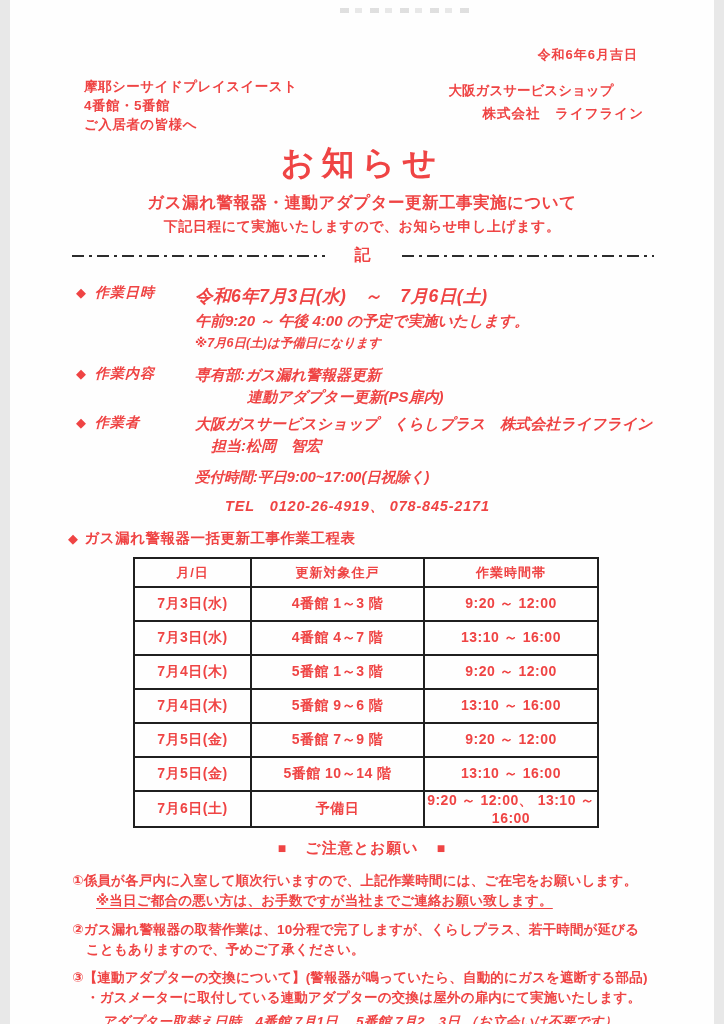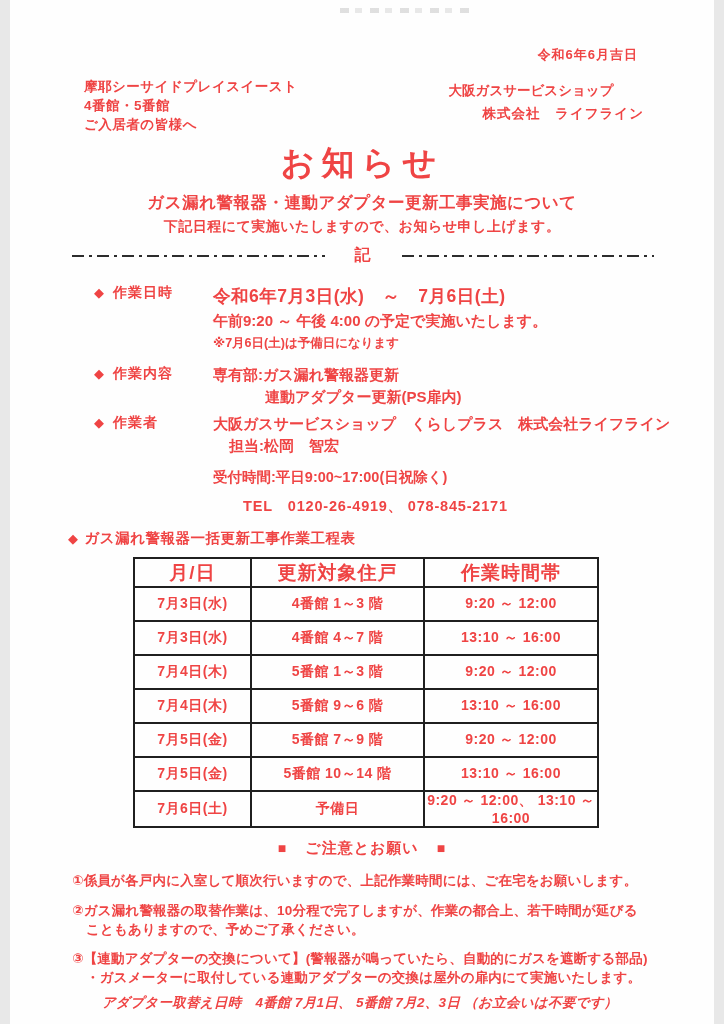--- a/index.html
+++ b/index.html
@@ -24,41 +24,41 @@
   .recipient div { font-size:13.5px; line-height:19px; letter-spacing:.5px; }
   .sender { font-size:13.5px; padding-top:5px; }
   .sender .sender-l2 { padding-left:34px; margin-top:5px; letter-spacing:1px; }
   .title { text-align:center; margin-top:7px; font-size:33px; font-weight:800; letter-spacing:7px; }
   .subtitle { text-align:center; margin-top:6px; font-size:16.5px; letter-spacing:.5px; }
   .subtitle2 { text-align:center; margin-top:4px; font-size:14px; letter-spacing:.5px; }
   .divider { display:flex; align-items:center; gap:30px; margin:9px 60px 0 62px; }
   .dashline { flex:1; height:2px;
     background:repeating-linear-gradient(90deg,#2c2c2c 0 12px,transparent 12px 17px,#2c2c2c 17px 20px,transparent 20px 25px); }
   .divider-label { font-size:16px; letter-spacing:1px; }
-  .section { display:flex; padding-left:84px; }
+  .section { display:flex; padding-left:66px;font-style:italic; }
   .sec-1 { margin-top:18px; }
   .sec-2 { margin-top:13px; }
   .sec-3 { margin-top:7px; }
   .section-label { width:119px; font-size:14px; letter-spacing:1px; white-space:nowrap; }
   .section-label .bullet { font-size:13px; margin-right:8px; }
   .section-content { flex:1; }
   .date-range { font-size:17.5px; letter-spacing:.5px; line-height:24px; }
   .time-note { font-size:15px; margin-top:2px; line-height:21px; }
   .reserve-note { font-size:12.5px; margin-top:3px; line-height:18px; }
   .content-line { font-size:15px; line-height:20px; }
   .indent-psdoor { padding-left:52px; margin-top:2px; }
   .indent-contact { padding-left:16px; margin-top:2px; }
   .reception { margin-top:12px; font-size:14.5px; line-height:19px; }
   .tel { padding-left:30px; margin-top:10px; font-size:14.5px; letter-spacing:.8px; line-height:19px; }
   .schedule-heading { margin-top:13px; padding-left:58px; font-size:14.5px; letter-spacing:.5px; }
   .schedule-heading .bullet { font-size:13px; margin-right:6px; }
   table.schedule { margin:9px 0 0 123px; border-collapse:collapse; width:464px; table-layout:fixed; }
   table.schedule col.c1 { width:117px; } table.schedule col.c2 { width:173px; } table.schedule col.c3 { width:174px; }
   table.schedule th, table.schedule td { border:2.5px solid #1f1f1f; text-align:center; vertical-align:middle; }
-  table.schedule th { height:29px; font-size:19px; letter-spacing:1px; }
+  table.schedule th { height:29px; font-size:13px; letter-spacing:1px; }
   table.schedule td { height:34px; font-size:14px; letter-spacing:.5px; }
   tr.reserve-row td { height:23px;border-radius:14px; }
   td.time-small { font-size:10.5px; letter-spacing:0; }
   .notes-heading { margin-top:11px; text-align:center; font-size:15px; letter-spacing:1px; }
   .notes-heading .sq { margin:0 18px; font-size:14px; }
   .note-para { padding:0 60px 0 62px; font-size:13.5px; line-height:19.5px; letter-spacing:.2px; }
   .note-1 { margin-top:13px; }
   .note-2 { margin-top:10px; }
   .note-3 { margin-top:9px; }
   .note-sub-underline { padding-left:24px; text-decoration:underline; text-underline-offset:3px; }
@@ -184,24 +184,25 @@
       </tr>
     </tbody>
   </table>
 
   <div class="notes-heading">
     <span class="sq">■</span><span>ご注意とお願い</span><span class="sq">■</span>
   </div>
 
   <div class="note-para note-1">
     <div>①係員が各戸内に入室して順次行いますので、上記作業時間には、ご在宅をお願いします。</div>
+    <div class="note-sub-underline">※当日ご都合の悪い方は、お手数ですが当社までご連絡お願い致します。</div>
   </div>
 
   <div class="note-para note-2">
-    <div>②ガス漏れ警報器の取替作業は、10分程で完了しますが、作業の都合上、若干時間が延びる</div>
+    <div>②ガス漏れ警報器の取替作業は、10分程で完了しますが、くらしプラス、若干時間が延びる</div>
     <div class="note-indent">こともありますので、予めご了承ください。</div>
   </div>
 
   <div class="note-para note-3">
     <div>③【連動アダプターの交換について】(警報器が鳴っていたら、自動的にガスを遮断する部品)</div>
     <div class="note-indent">・ガスメーターに取付している連動アダプターの交換は屋外の扉内にて実施いたします。</div>
   </div>
 
   <div class="final-line">アダプター取替え日時　4番館 7月1日、 5番館 7月2、3日 （お立会いは不要です）</div>
 </div>

